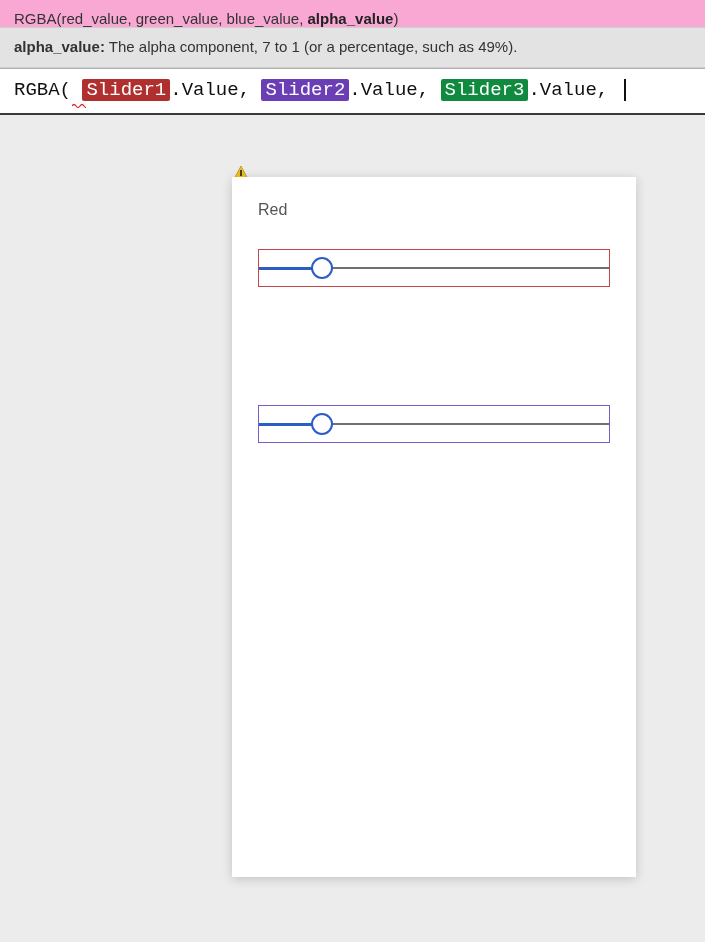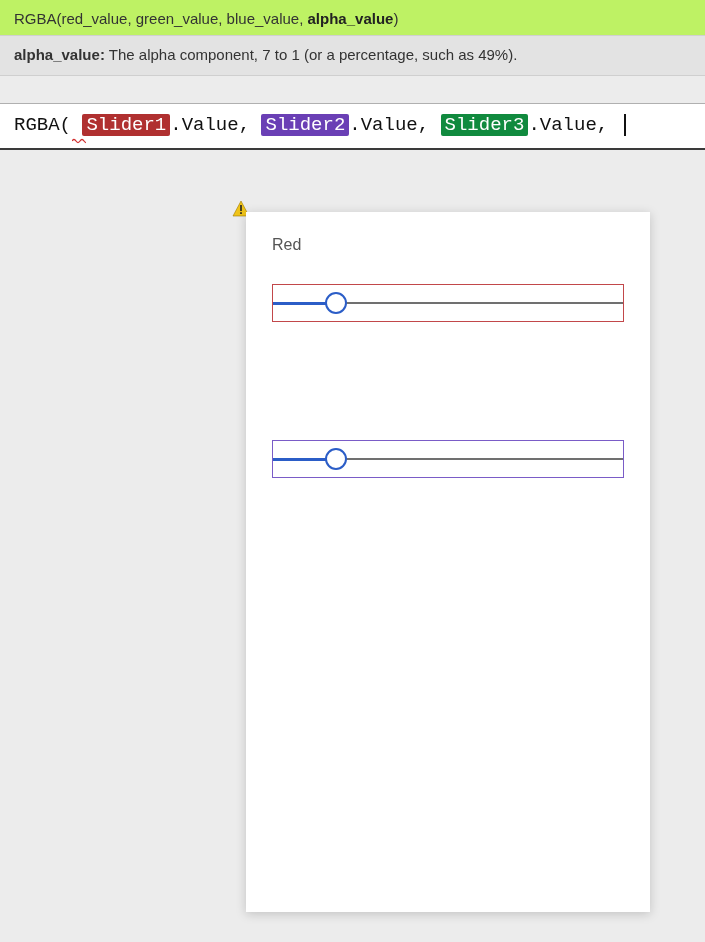--- a/index.html
+++ b/index.html
@@ -6,23 +6,23 @@
   html, body {
     margin: 0;
     padding: 0;
     width: 705px;
     height: 942px;
     font-family: "Segoe UI", Arial, sans-serif;
     background: #ececec;
     overflow: hidden;
   }
   .intellisense-bar {
-    background: #bef264;
+    background: #f9a8d4;
     border-bottom: 1px solid #d0d0d0;
-    padding: 10px 14px 8px 14px;
+    padding: 10px 14px 0 14px;
     font-size: 15px;
     color: #333;
   }
   .intellisense-bar .sig-prefix { color:#333; }
   .intellisense-bar .sig-current { font-weight: 700; color:#222; }
   .hint-bar {
     background: #e3e3e3;
     border-bottom: 1px solid #cfcfcf;
     padding: 10px 14px 12px 14px;
     font-size: 15px;
@@ -32,21 +32,20 @@
   .formula-bar {
     background: #ffffff;
     border-top: 1px solid #b0b0b0;
     border-bottom: 2px solid #3a3a3a;
     padding: 10px 14px 12px 14px;
     font-family: Consolas, "Courier New", monospace;
     font-size: 19px;
     color: #111;
     position: relative;
     white-space: nowrap;
-    margin-top: 27px;
   }
   .formula-bar .func { color:#111; }
   .formula-bar .paren { color:#111; }
   .formula-bar .token {
     display: inline-block;
     color: #fff;
     padding: 0 4px;
     border-radius: 2px;
     line-height: 22px;
   }
@@ -78,21 +77,21 @@
   }
   .warn-icon {
     position: absolute;
     left: 232px;
     top: 50px;
     width: 18px;
     height: 18px;
   }
   .card {
     position: absolute;
-    left: 246px;
+    left: 232px;
     top: 62px;
     width: 404px;
     height: 700px;
     background: #ffffff;
     box-shadow: 0 2px 10px rgba(0,0,0,0.18);
     padding: 24px 26px 10px 26px;
   }
   .slider-group { margin-bottom: 118px; }
   .slider-group:last-child { margin-bottom: 0; }
   .slider-label {

